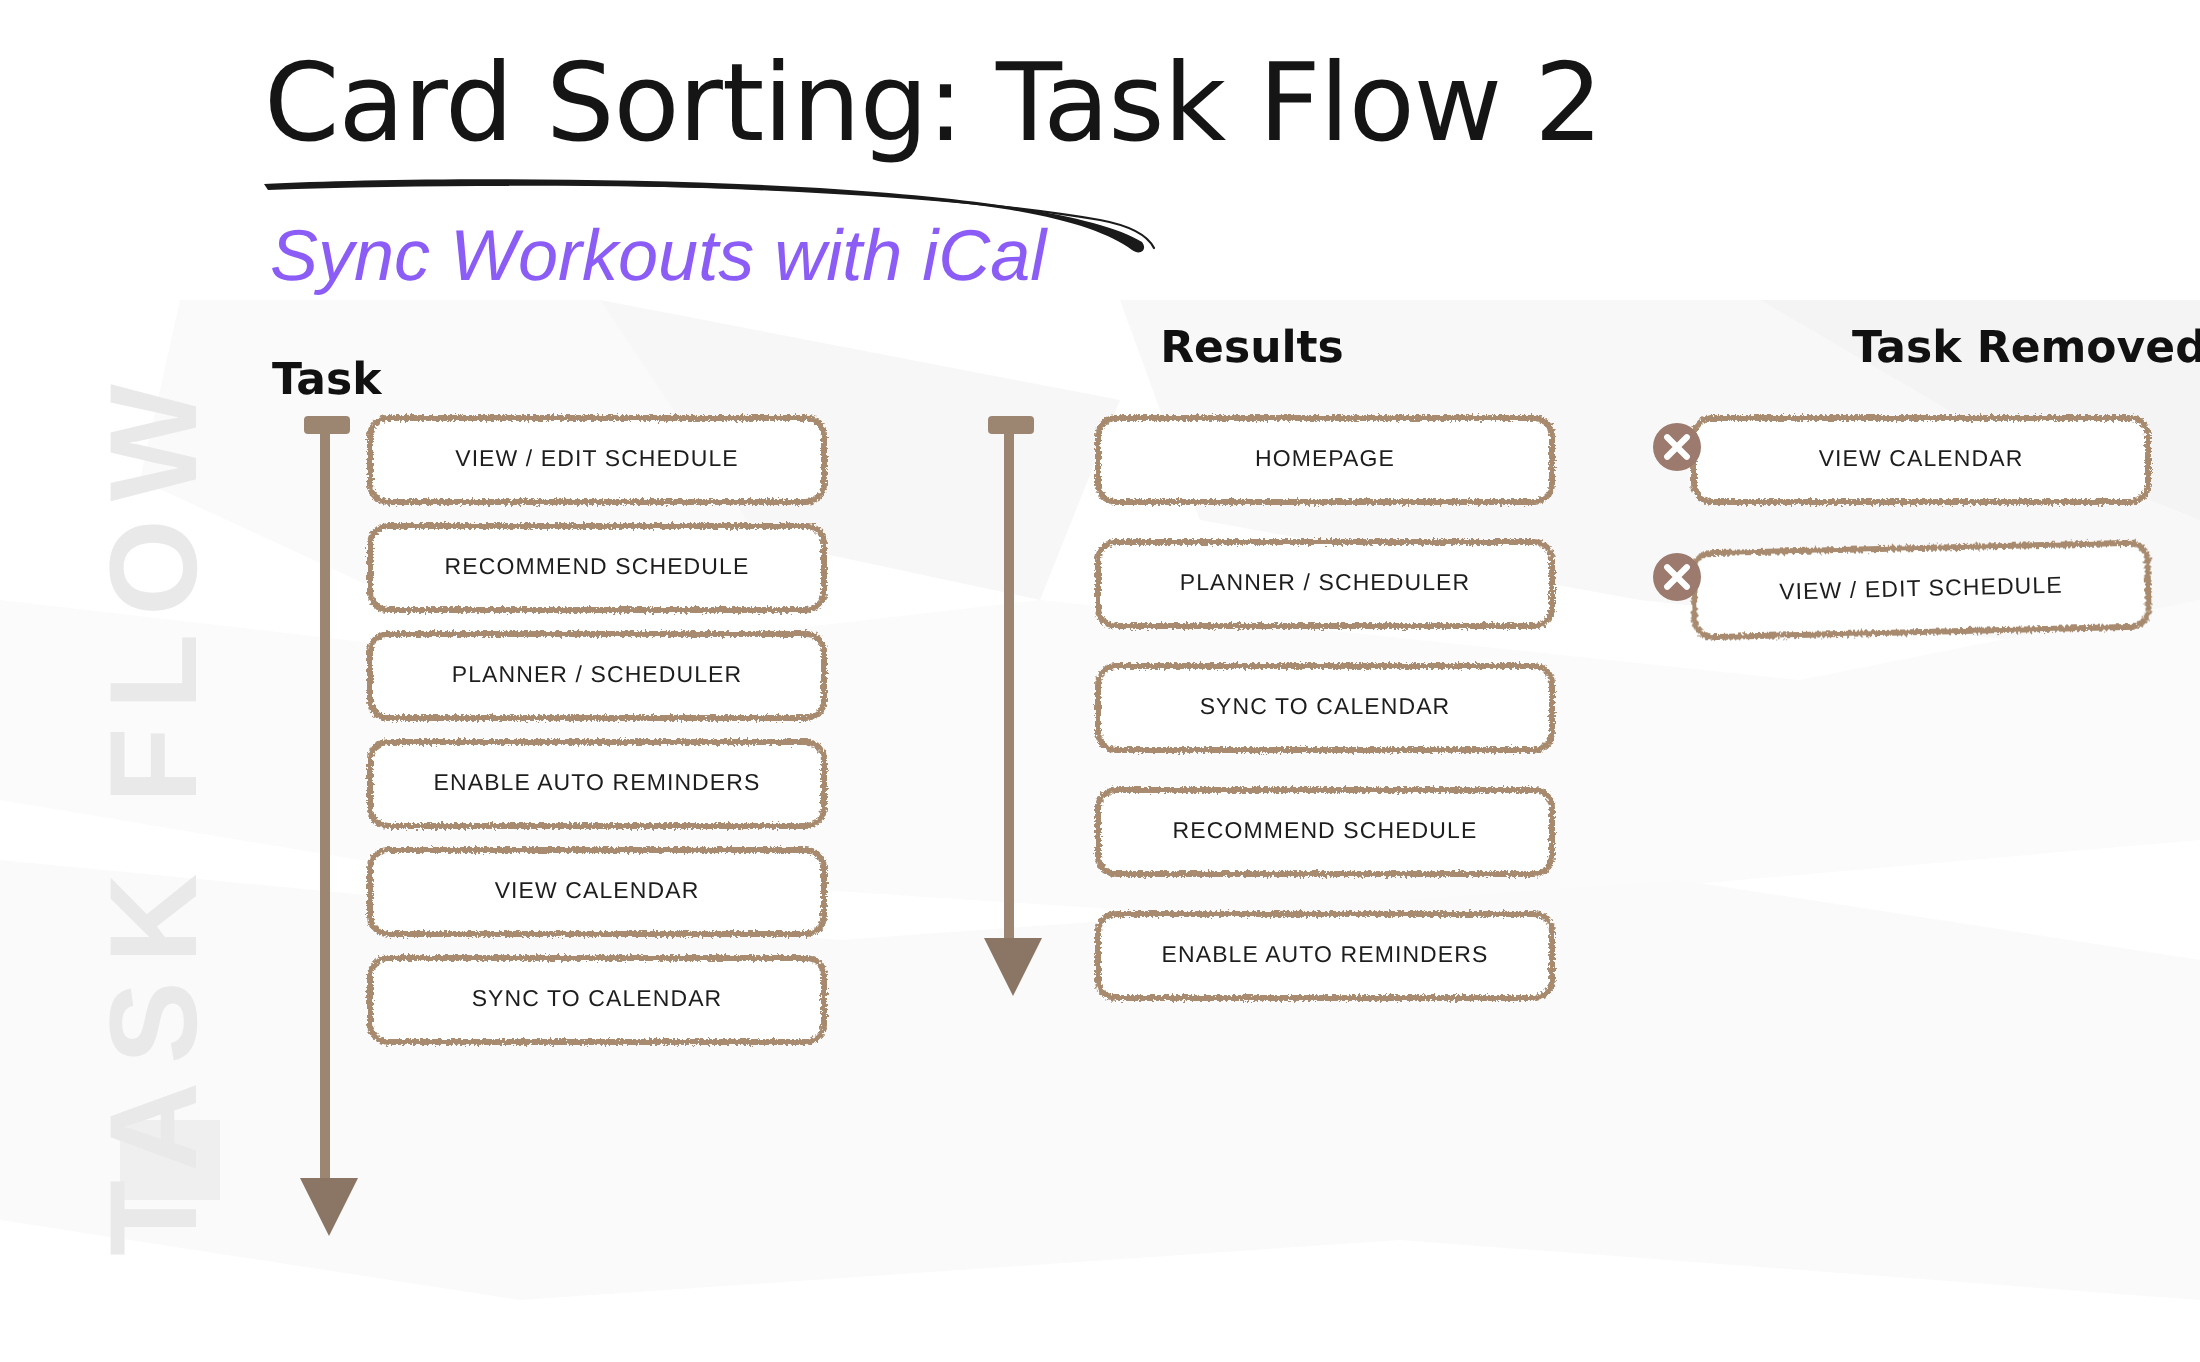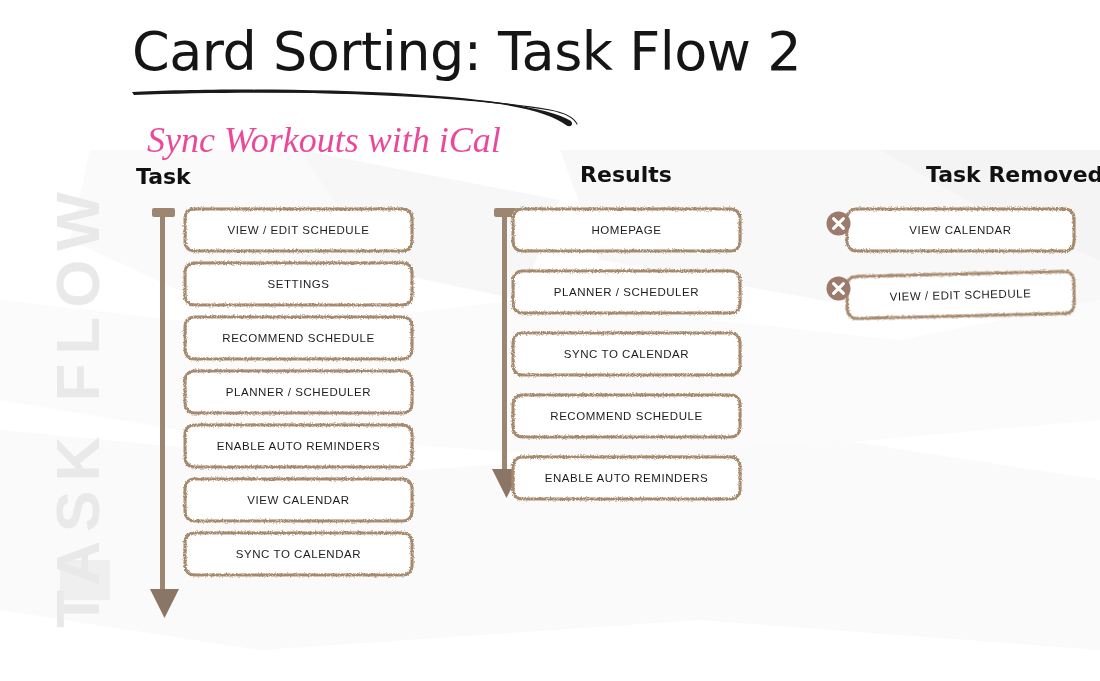--- a/index.html
+++ b/index.html
@@ -57,30 +57,30 @@
     margin: 0;
     font-family: "DejaVu Sans", sans-serif;
     font-weight: normal;
     font-size: 54px;
     line-height: 68px;
     color: #151515;
     letter-spacing: -0.5px;
     white-space: nowrap;
   }
   #subtitle {
-    margin: 12px;
+    margin: 0;
     position: absolute;
     left: 3px;
     top: 88px;
-    font-family: Liberation Serif, serif;
+    font-family: Liberation Sans, sans-serif;
     font-style: italic;
     font-weight: normal;
     font-size: 36px;
     line-height: 44px;
-    color: #ec4899;
+    color: #8b5cf6;
     letter-spacing: 0px;
     white-space: nowrap;
   }
   #title-swoosh {
     position: absolute;
     left: -2px;
     top: 62px;
     width: 450px;
     height: 50px;
     pointer-events: none;
@@ -93,39 +93,39 @@
   .column-header {
     margin: 0;
     font-family: "DejaVu Sans", sans-serif;
     font-weight: bold;
     font-size: 22px;
     line-height: 26px;
     color: #111111;
     white-space: nowrap;
   }
 
-  #column-task   { left: 136px; top: 164px; width: 290px; }
+  #column-task   { left: 136px; top: 178px; width: 290px; }
   #column-results{ left: 476px; top: 162px; width: 300px; }
   #column-removed{ left: 826px; top: 162px; width: 270px; }
 
   #column-results .column-header { text-align: center; margin-left: 0px; }
   #column-removed .column-header { text-align: center; margin-left: 100px; }
 
   
   .arrow-rail {
     position: absolute;
     pointer-events: none;
   }
   #arrow-task    { left: 148px; top: 208px; width: 34px; height: 412px; }
   #arrow-results { left: 490px; top: 208px; width: 34px; height: 292px; }
 
   
   .card-stack { position: absolute; }
   #stack-task    { left: 184px; top: 208px;  width: 229px; }
-  #stack-results { left: 512px; top: 208px;  width: 229px; }
+  #stack-results { left: 548px; top: 208px;  width: 229px; }
   #stack-removed { left: 846px; top: 208px;  width: 229px; }
 
   .card {
     position: relative;
     box-sizing: border-box;
     width: 229px;
     height: 44px;
     background: #ffffff;
     border-radius: 9px;
     display: flex;
@@ -219,36 +219,20 @@
               <feDisplacementMap in="SourceGraphic" in2="n" scale="3.2" xChannelSelector="R" yChannelSelector="G"></feDisplacementMap>
             </filter>
           </defs>
           <g filter="url(#rb0)">
             <rect x="3" y="3" width="227" height="42" rx="9" ry="9" fill="none" stroke="#a5886b" stroke-width="3" opacity="0.95"></rect>
             <rect x="3.5" y="2.6" width="227" height="42" rx="9" ry="9" fill="none" stroke="#a5886b" stroke-width="1.8" opacity="0.55"></rect>
             <rect x="2.5" y="3.5" width="227" height="42" rx="9" ry="9" fill="none" stroke="#a5886b" stroke-width="1.2" opacity="0.4"></rect>
           </g>
         </svg>
         <span class="card-label">VIEW / EDIT SCHEDULE</span>
-      </div>
-      <div class="card">
-        <svg class="card-border" viewBox="0 0 233 48" preserveAspectRatio="none">
-          <defs>
-            <filter id="rb1" x="-20%" y="-40%" width="140%" height="180%">
-              <feTurbulence type="fractalNoise" baseFrequency="0.72" numOctaves="4" seed="29" result="n"></feTurbulence>
-              <feDisplacementMap in="SourceGraphic" in2="n" scale="3.2" xChannelSelector="R" yChannelSelector="G"></feDisplacementMap>
-            </filter>
-          </defs>
-          <g filter="url(#rb1)">
-            <rect x="3" y="3" width="227" height="42" rx="9" ry="9" fill="none" stroke="#a5886b" stroke-width="3" opacity="0.95"></rect>
-            <rect x="3.5" y="2.6" width="227" height="42" rx="9" ry="9" fill="none" stroke="#a5886b" stroke-width="1.8" opacity="0.55"></rect>
-            <rect x="2.5" y="3.5" width="227" height="42" rx="9" ry="9" fill="none" stroke="#a5886b" stroke-width="1.2" opacity="0.4"></rect>
-          </g>
-        </svg>
-        <span class="card-label">SETTINGS</span>
       </div>
       <div class="card">
         <svg class="card-border" viewBox="0 0 233 48" preserveAspectRatio="none">
           <defs>
             <filter id="rb3" x="-20%" y="-40%" width="140%" height="180%">
               <feTurbulence type="fractalNoise" baseFrequency="0.72" numOctaves="4" seed="51" result="n"></feTurbulence>
               <feDisplacementMap in="SourceGraphic" in2="n" scale="3.2" xChannelSelector="R" yChannelSelector="G"></feDisplacementMap>
             </filter>
           </defs>
           <g filter="url(#rb3)">

